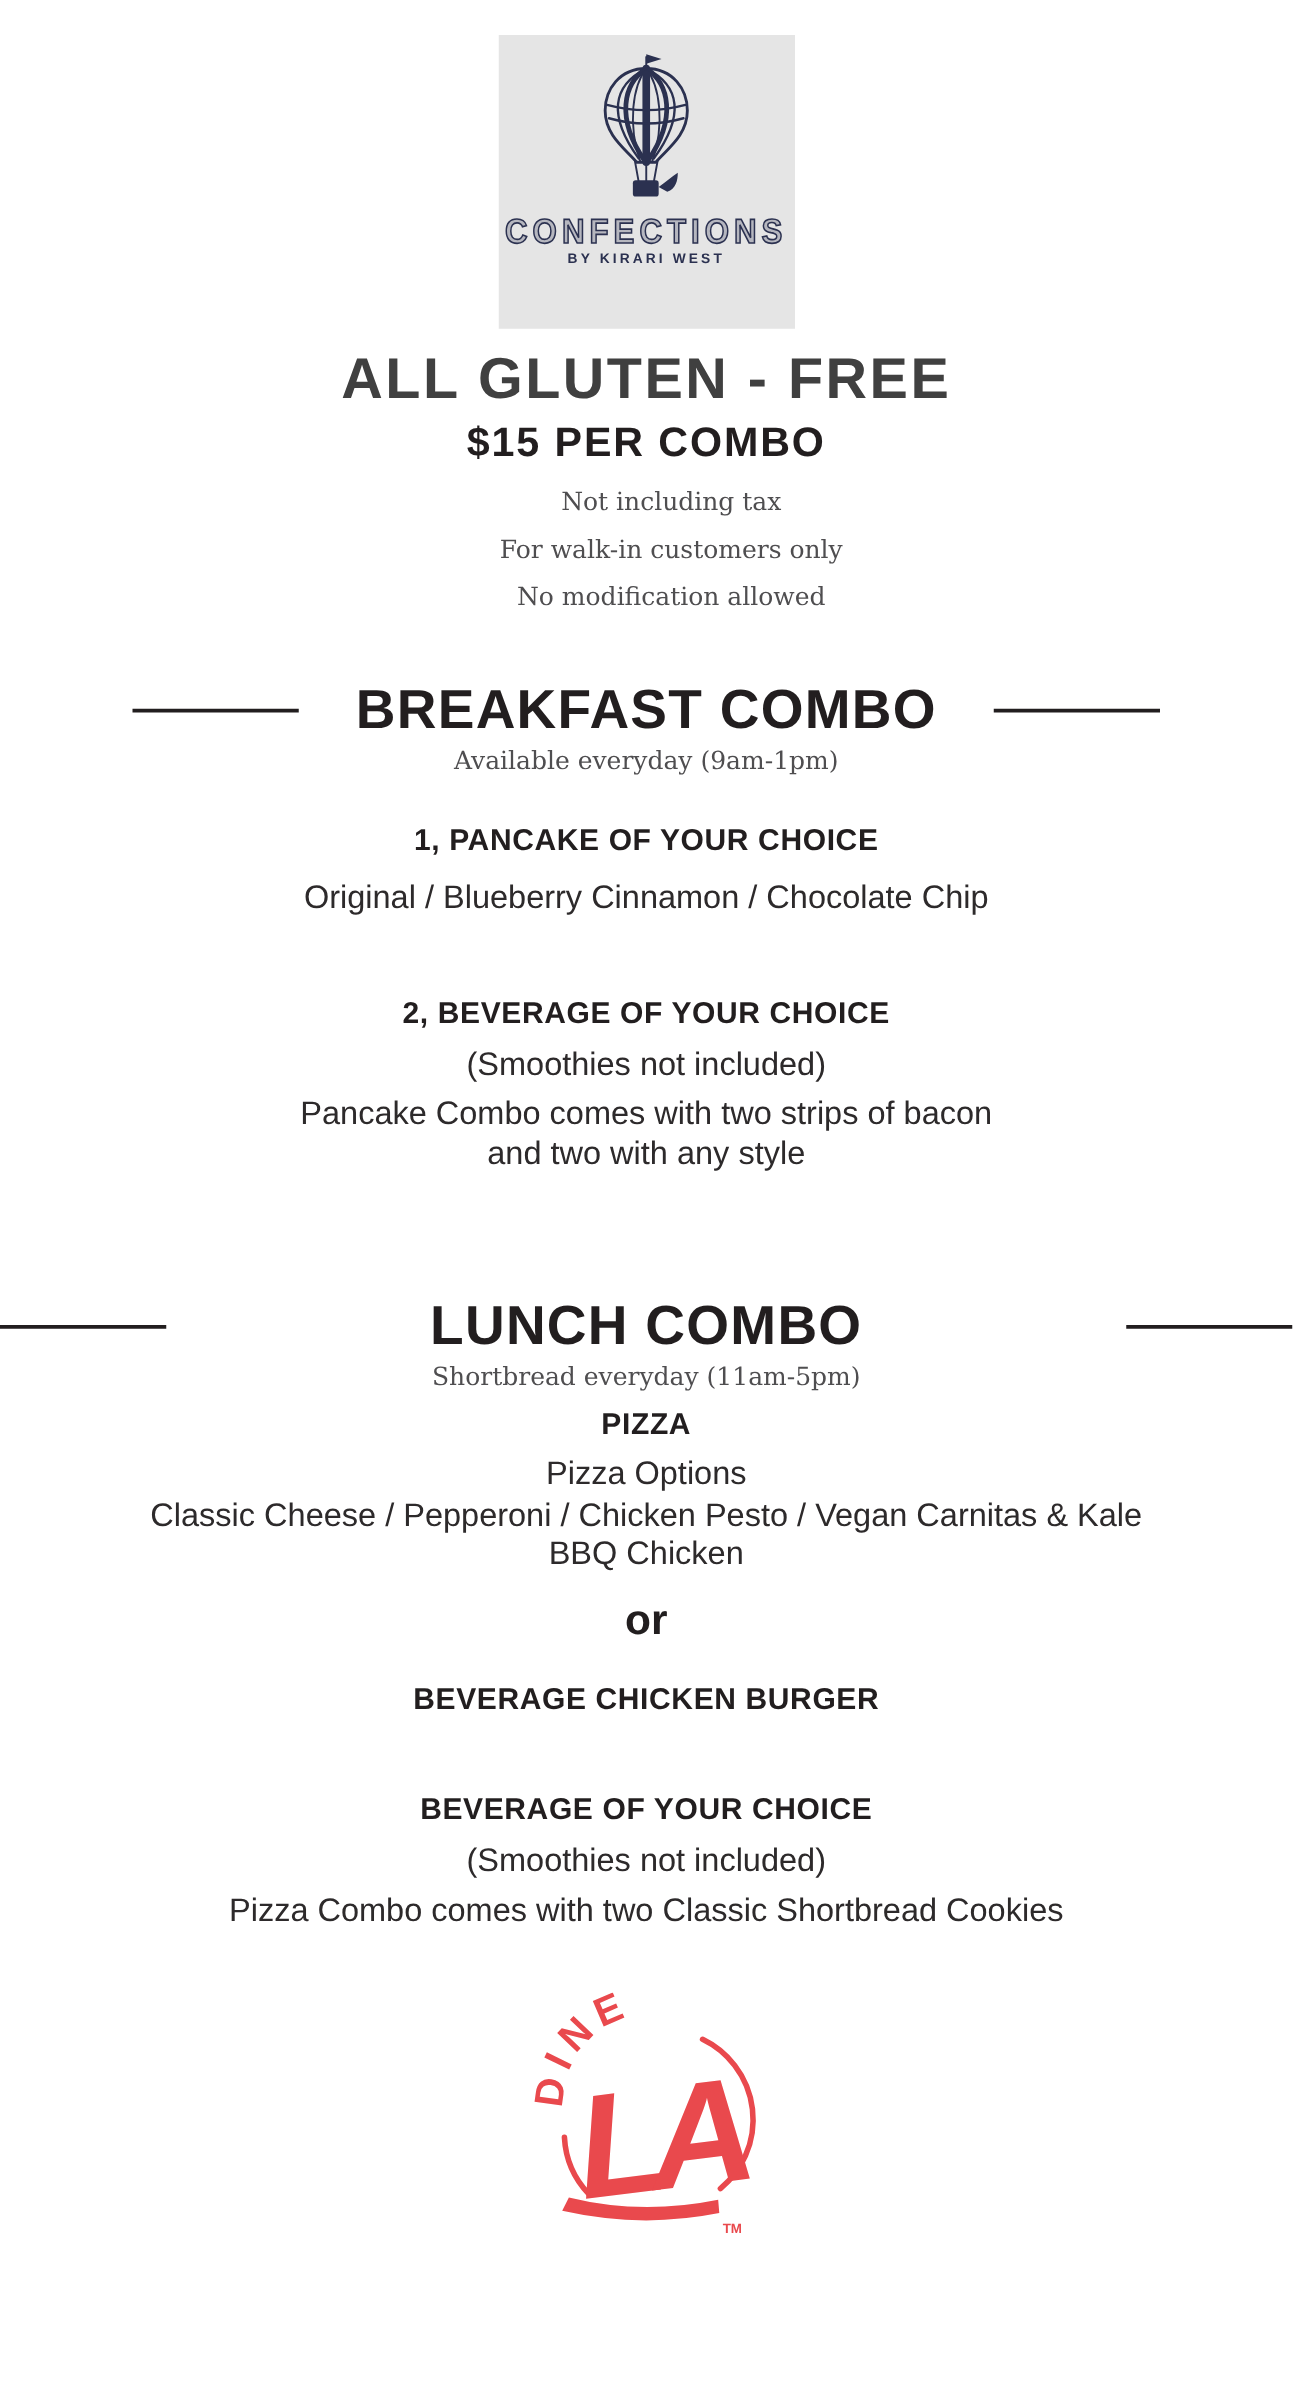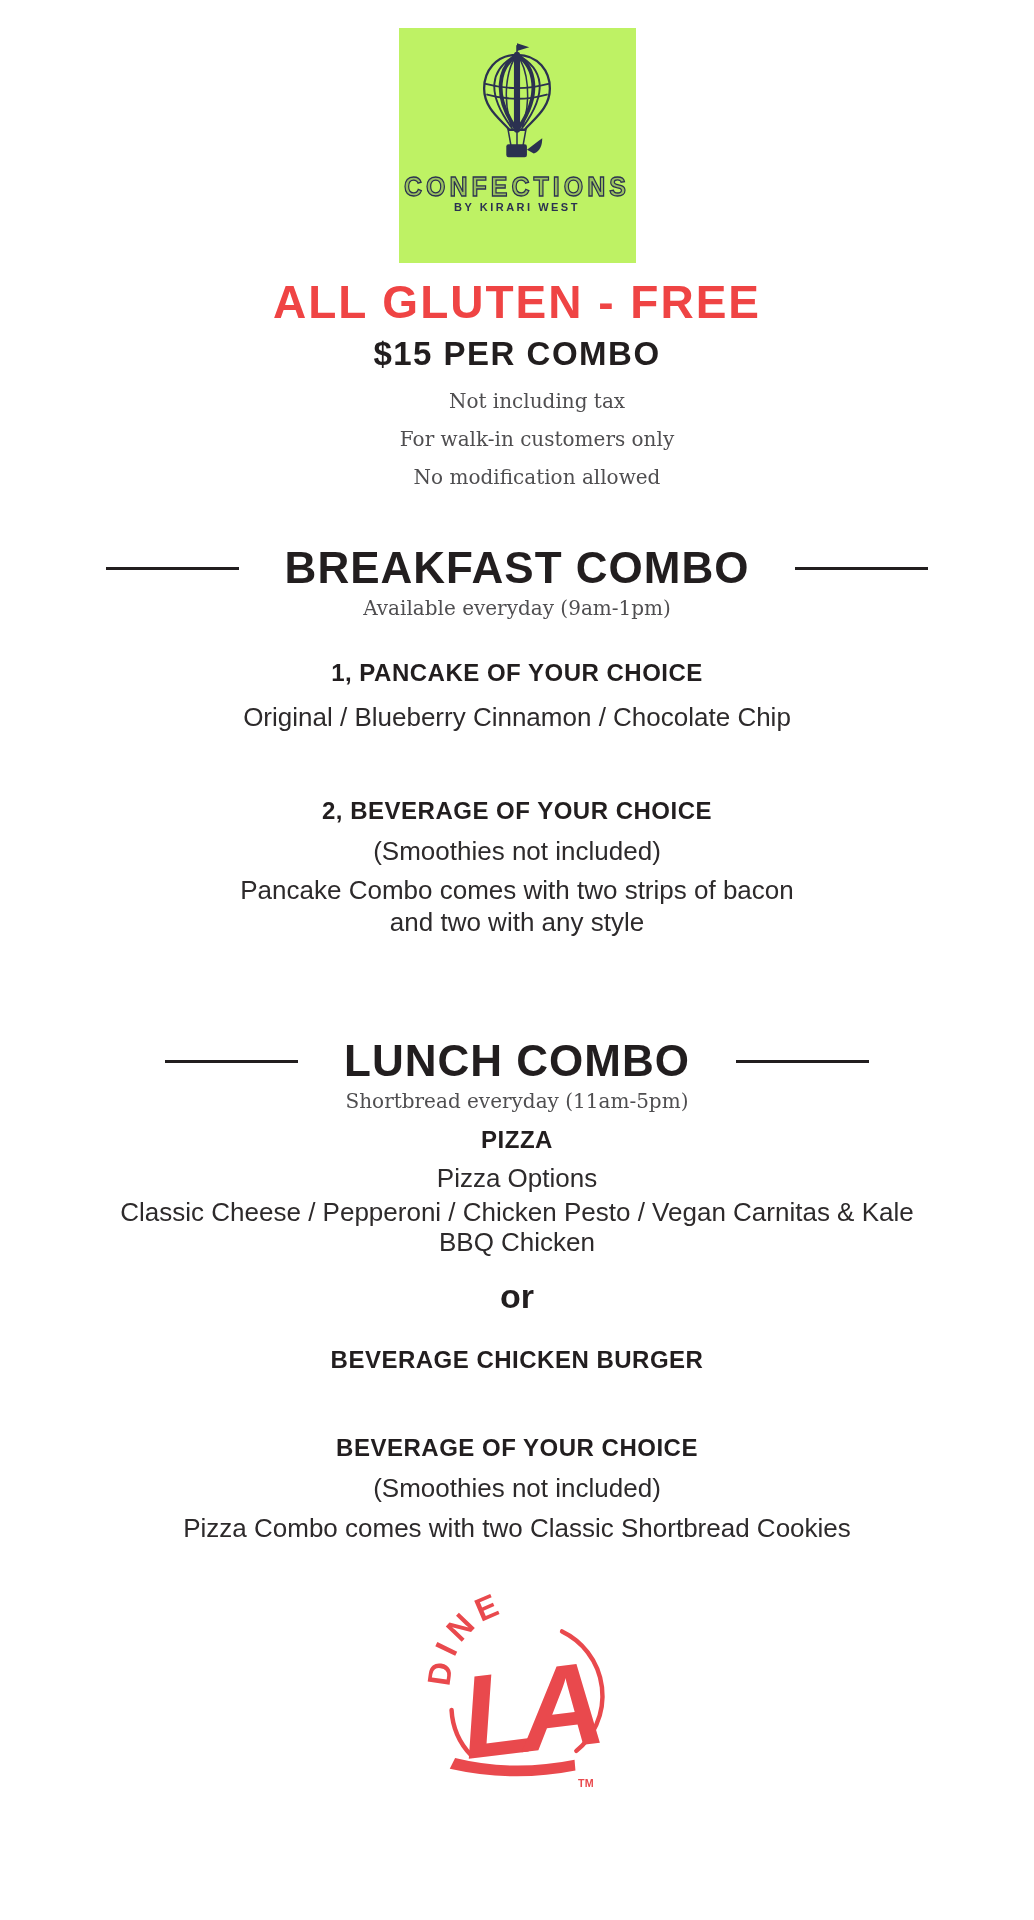--- a/index.html
+++ b/index.html
@@ -9,21 +9,21 @@
     font-family: "Liberation Sans", sans-serif;
     color: #2d2a2b;
     overflow: hidden;
   }
   .page { width: 1034px; height: 1920px; text-align: center; position: relative; }
 
   
   .logo-card {
     width: 237px; height: 235px;
     margin: 28px auto 0;
-    background: #bef264;
+    background: #e5e5e5;
     display: flex; flex-direction: column; align-items: center;
     padding-top: 10px;
   }
   .balloon-svg { width: 100px; height: 130px; display: block; }
   .brand-name {
     margin-top: 4px;
     font-size: 25px; font-weight: 700; letter-spacing: 4px;
     color: rgba(43,49,80,0.25);
     -webkit-text-stroke: 1.2px #2b3150;
     transform: scaleY(1.1);
@@ -31,21 +31,21 @@
   .brand-byline {
     margin-top: 0;
     font-size: 11px; font-weight: 700; letter-spacing: 2.5px;
     color: #2b3150;
   }
 
   
   .menu-title {
     margin-top: 16px;
     font-size: 46px; line-height: 1; font-weight: 800;
-    letter-spacing: 2px; color: #ef4444;
+    letter-spacing: 2px; color: #404040;
   }
   .menu-price {
     margin-top: 12px;
     font-size: 33px; line-height: 1; font-weight: 800;
     letter-spacing: 1.5px; color: #221e1f;
   }
   .note {
     font-family: "DejaVu Serif", serif;
     font-size: 20px; line-height: 22px; font-weight: 400;
     color: #4f4e50;
@@ -53,21 +53,21 @@
   }
   .note.first { margin-top: 20px; }
   .note + .note { margin-top: 16px; }
 
   
   .section-heading {
     display: flex; align-items: center; justify-content: center;
     gap: 46px;
   }
   .section-heading.breakfast { margin-top: 55px; }
-  .section-heading.lunch { margin-top: 100px; }
+  .section-heading.lunch { margin-top: 100px; justify-content: space-between; }
   .section-heading h2 {
     font-size: 44px; line-height: 50px; font-weight: 800;
     letter-spacing: 1px; color: #221e1f;
   }
   .rule { display: block; width: 133px; height: 3px; background: #221e1f; }
   .avail {
     margin-top: 4px;
     font-family: "DejaVu Serif", serif;
     font-size: 20px; line-height: 22px; color: #4f4e50;
   }

